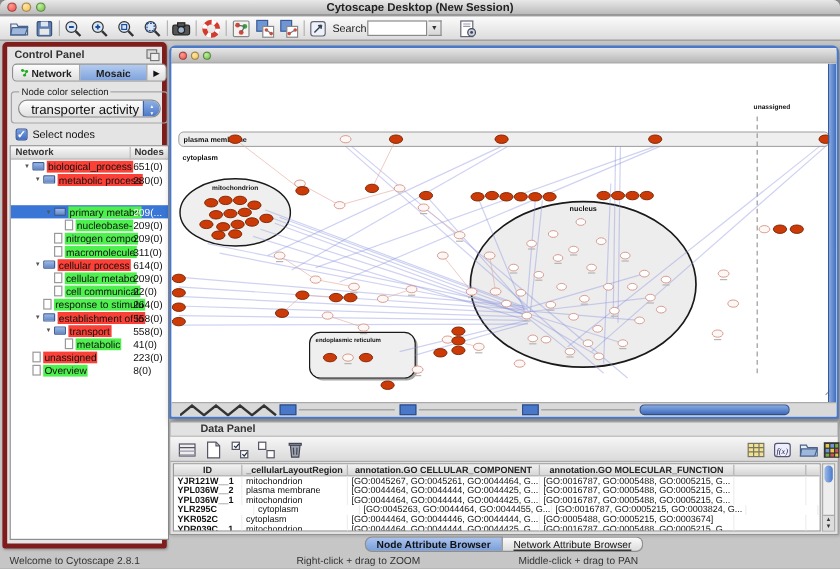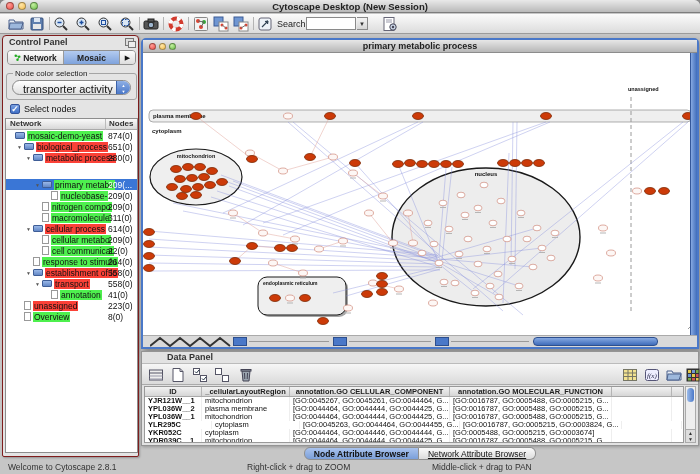--- a/index.html
+++ b/index.html
@@ -22,21 +22,21 @@
   .tb-icon{position:absolute;top:2px;width:16px;height:16px;}
   .tb-sep{position:absolute;top:3px;width:1px;height:13px;background:#b4b4b4;}
   .search-label{position:absolute;left:277px;top:5px;font-size:9px;color:#222;}
   .search-input{position:absolute;left:306px;top:3px;width:50px;height:13px;
     border:1px solid #8a8a8a;background:#fff;font-size:9px;padding:0 2px;}
   .search-drop{position:absolute;left:357px;top:3px;width:11px;height:13px;
     border:1px solid #8a8a8a;border-left:none;background:linear-gradient(#f4f4f4,#d6d6d6);
     font-size:6px;line-height:12px;text-align:center;color:#333;}
   
   .cpanel{position:absolute;left:2px;top:35px;width:137px;height:422px;
-    background:#e4e4e4;border:1px solid #7f1d1d;border-radius:4px 4px 2px 2px;
+    background:#e4e4e4;border:4px solid #7f1d1d;border-radius:4px 4px 2px 2px;
     box-shadow:1px 1px 2px rgba(0,0,0,.25);}
   .cp-title{position:absolute;left:6px;top:1px;font-size:9px;font-weight:bold;color:#333;}
   .cp-float{position:absolute;right:4px;top:2px;width:9px;height:8px;border:1px solid #777;
     background:#ddd;}
   .cp-float::after{content:"";position:absolute;left:2px;top:2px;width:6px;height:5px;
     border:1px solid #777;background:#eee;}
   .cp-tabs{position:absolute;left:4px;top:14px;width:129px;height:15px;display:flex;
     border:1px solid #8f8f8f;border-radius:4px;overflow:hidden;background:#e0e0e0;}
   .cptab{flex:1;display:flex;align-items:center;justify-content:center;gap:2px;
     font-size:8.5px;font-weight:bold;color:#222;background:linear-gradient(#fdfdfd,#dedede);
@@ -260,26 +260,20 @@
       <span class="cp-check-label">Select nodes</span>
     </div>
     <div class="tree">
       <div class="tree-head">
         <span class="c1">Network</span>
         <span class="div"></span>
         <span class="c2">Nodes</span>
       </div>
       <div>
           <div class="tree-row">
-            <span class="sp" style="width: 9px;"></span>
-            <span class="fld"></span>
-            <span class="lbl g">mosaic-demo-yeast</span>
-            <span class="cnt">874(0)</span>
-          </div>
-          <div class="tree-row">
             <span class="sp" style="width: 11px;"></span>
             <span class="arr">▼</span>
             <span class="fld"></span>
             <span class="lbl r">biological_process</span>
             <span class="cnt">651(0)</span>
           </div>
           <div class="tree-row">
             <span class="sp" style="width: 20px;"></span>
             <span class="arr">▼</span>
             <span class="fld"></span>
@@ -346,21 +340,21 @@
           <div class="tree-row">
             <span class="sp" style="width: 29px;"></span>
             <span class="arr">▼</span>
             <span class="fld"></span>
             <span class="lbl r">transport</span>
             <span class="cnt">558(0)</span>
           </div>
           <div class="tree-row">
             <span class="sp" style="width: 45px;"></span>
             <span class="doc"></span>
-            <span class="lbl g">annotation</span>
+            <span class="lbl g">metabolic</span>
             <span class="cnt">41(0)</span>
           </div>
           <div class="tree-row">
             <span class="sp" style="width: 18px;"></span>
             <span class="doc"></span>
             <span class="lbl r">unassigned</span>
             <span class="cnt">223(0)</span>
           </div>
           <div class="tree-row">
             <span class="sp" style="width: 18px;"></span>
@@ -372,21 +366,20 @@
     </div>
   </div>
 
   <div class="netwin">
     <div class="net-titlebar">
       <div class="net-lights">
         <div class="light l-red"></div>
         <div class="light l-yel"></div>
         <div class="light l-grn"></div>
       </div>
-      <div class="net-title">primary metabolic process</div>
     </div>
     <div class="canvas-wrap">
       <svg id="netsvg" width="554" height="282" viewBox="0 0 554 282">
           <rect x="6" y="57" width="542" height="12" rx="4" fill="#efefef" stroke="#8c8c8c" stroke-width="0.7"></rect>
           <text x="10" y="65" font-size="6" font-weight="bold" fill="#111" text-anchor="start" font-family="Liberation Sans, sans-serif">plasma membrane</text>
           <text x="9" y="80" font-size="6" font-weight="bold" fill="#111" text-anchor="start" font-family="Liberation Sans, sans-serif">cytoplasm</text>
           <ellipse cx="53" cy="124" rx="46" ry="28" fill="#efefef" stroke="#1a1a1a" stroke-width="1.2"></ellipse>
           <text x="53" y="105" font-size="5.5" font-weight="bold" fill="#111" text-anchor="middle" font-family="Liberation Sans, sans-serif">mitochondrion</text>
           <ellipse cx="343" cy="184" rx="94" ry="69" fill="#ededed" stroke="#1a1a1a" stroke-width="1.4"></ellipse>
           <text x="343" y="123" font-size="6" font-weight="bold" fill="#111" text-anchor="middle" font-family="Liberation Sans, sans-serif">nucleus</text>

